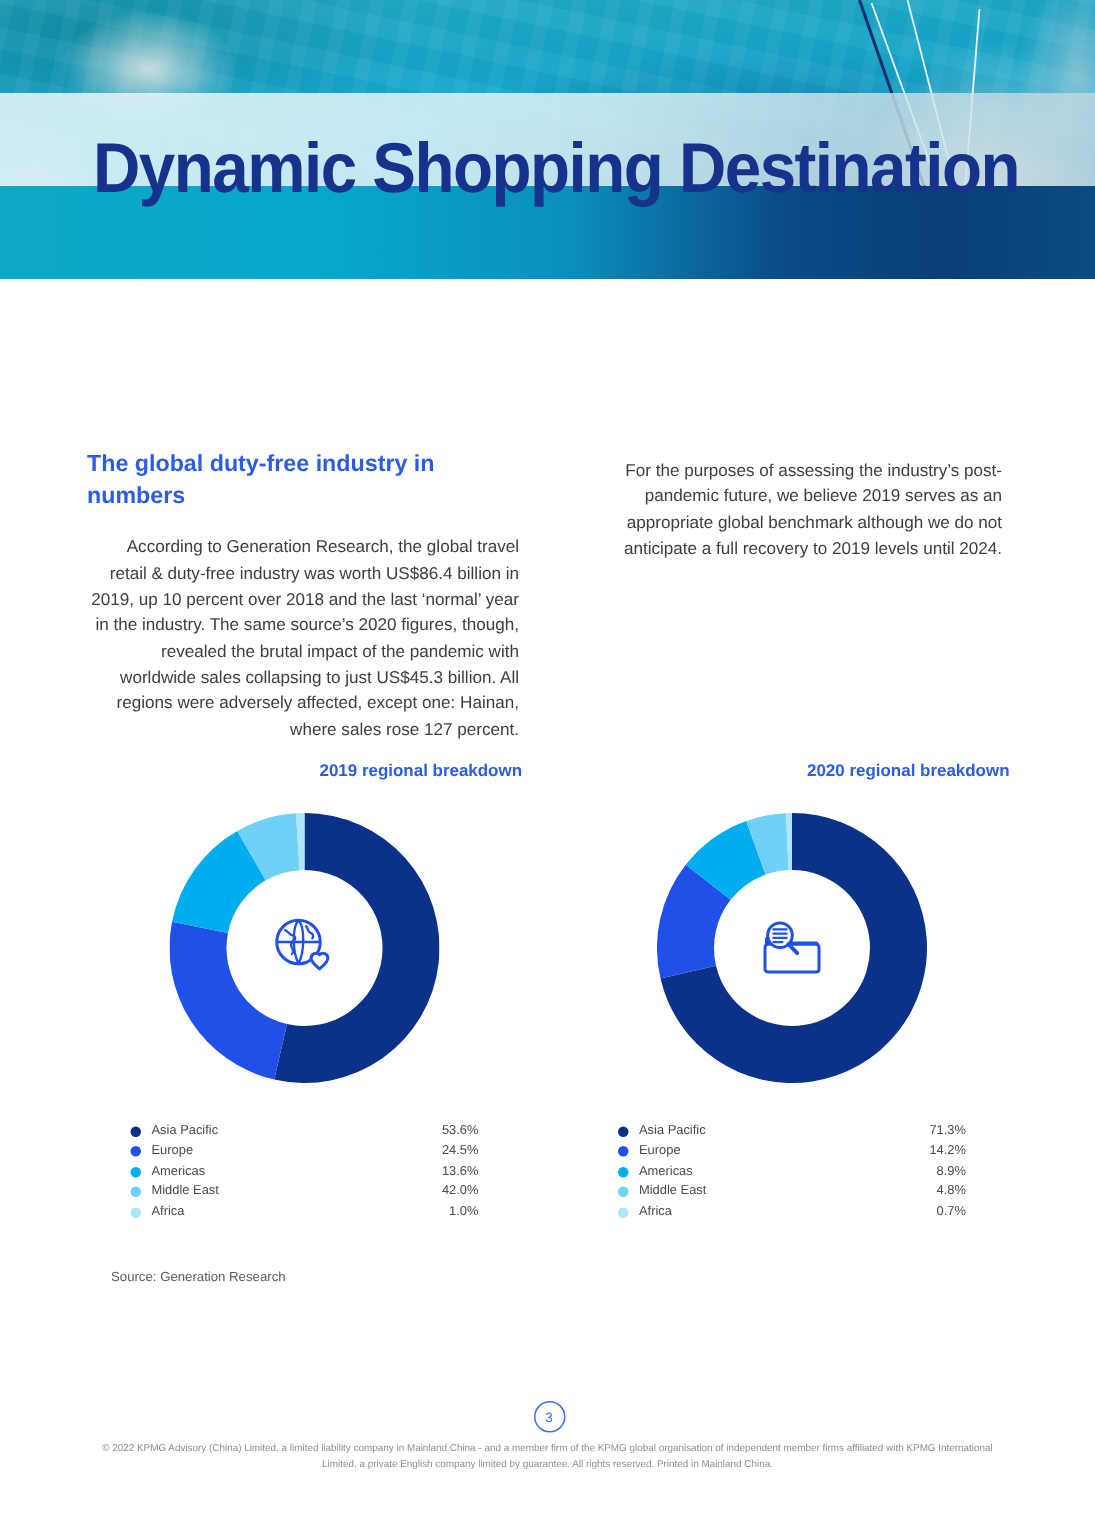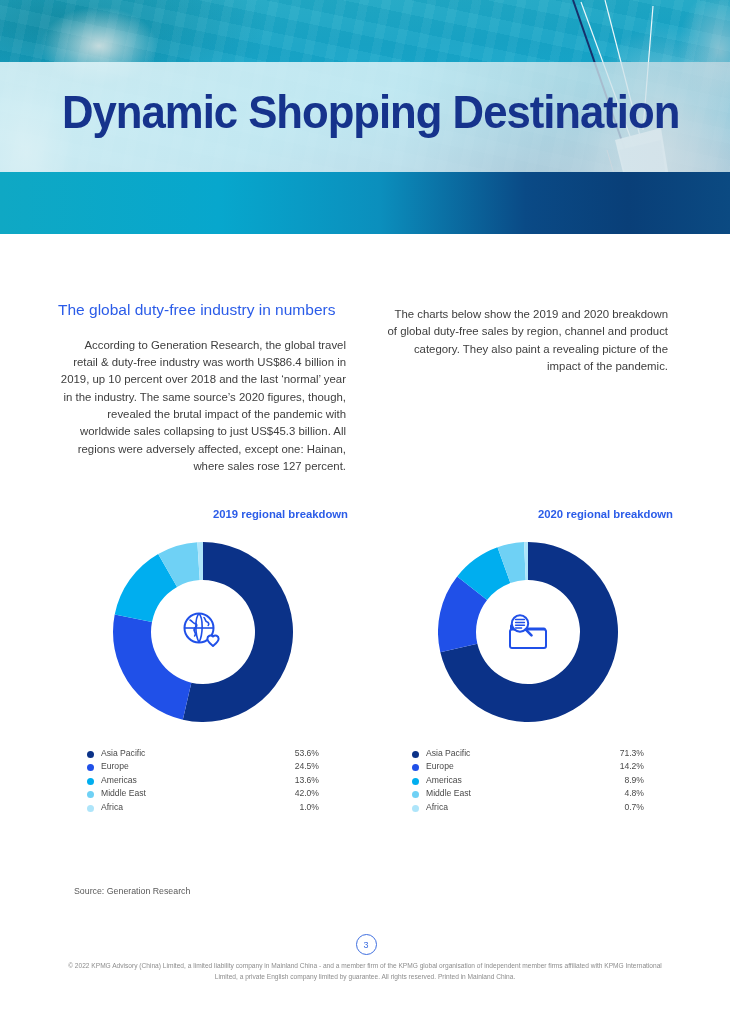--- a/index.html
+++ b/index.html
@@ -13,21 +13,21 @@
     position: relative;
     font-family: "Liberation Sans", sans-serif;
     overflow: hidden;
   }
 
   
   .hero {
     position: absolute;
     left: 0; top: 0;
     width: 730px;
-    height: 234px;
+    height: 186px;
     overflow: hidden;
     background: #1aa6c8;
   }
   .hero-photo {
     position: absolute;
     inset: 0;
     background:
       radial-gradient(ellipse 240px 150px at 92% 78%, rgba(255,255,255,.55), rgba(255,255,255,0) 60%),
       radial-gradient(ellipse 300px 120px at 8% 10%, rgba(12,120,140,.55), rgba(12,120,140,0) 70%),
       radial-gradient(ellipse 420px 200px at 70% 95%, rgba(8,46,110,.85), rgba(8,46,110,0) 72%),
@@ -90,21 +90,21 @@
   .boat { position: absolute; right: 55px; top: 0; width: 190px; height: 255px; }
   .boat svg { position: absolute; inset: 0; }
 
   
   .col-left  { position: absolute; left: 58px;  top: 300px; width: 288px; }
   .col-right { position: absolute; left: 383px; top: 306px; width: 285px; }
 
   .section-head {
     color: #2b5ce8;
     font-size: 15.5px;
-    font-weight: normal;
+    font-weight: bold;
     line-height: 1.33;
     margin: 0 0 16px 0;
   }
   .body-p {
     color: #3d3d3d;
     font-size: 11.4px;
     line-height: 1.52;
     margin: 0 0 13px 0;
   }
   .body-p:last-child { margin-bottom: 0; text-align: right; }
@@ -162,21 +162,21 @@
   .legend-value {
     color: #4a4a4a;
     font-size: 8.6px;
     text-align: right;
     flex: 0 0 auto;
     padding-left: 23px;
   }
 
   .source-note {
     position: absolute;
-    left: 74px; top: 886px;
+    left: 74px; top: 846px;
     color: #5a5a5a;
     font-size: 8.8px;
   }
 
   
   .page-badge {
     position: absolute;
     left: 50%; top: 934px;
     width: 19px; height: 19px;
     margin-left: -9.5px;
@@ -231,21 +231,21 @@
   <div class="hero-bottomstrip"></div>
   <div class="hero-title">Dynamic Shopping Destination</div>
 </div>
 
 <div class="col-left">
   <h2 class="section-head">The global duty-free industry in numbers</h2>
   <p class="body-p">According to Generation Research, the global travel retail &amp; duty-free industry was worth US$86.4 billion in 2019, up 10 percent over 2018 and the last ‘normal’ year in the industry. The same source’s 2020 figures, though, revealed the brutal impact of the pandemic with worldwide sales collapsing to just US$45.3 billion. All regions were adversely affected, except one: Hainan, where sales rose 127 percent.</p>
 </div>
 
 <div class="col-right">
-  <p class="body-p">The charts below show the 2019 and 2020 breakdown of global duty-free sales by region, channel and product category. They also paint a revealing picture of the impact of the pandemic.</p>
+  <p class="body-p">For the purposes of assessing the industry’s post-pandemic future, we believe 2019 serves as an appropriate global benchmark although we do not anticipate a full recovery to 2019 levels until 2024.</p>
 </div>
 
 <div class="chart-block-left">
   <div class="chart-title">2019 regional breakdown</div>
   <div class="donut-wrap">
     <svg viewBox="0 0 180 180" width="180" height="180">
       <g id="donut-slices-0">
           <path d="M90 0 A90 90 0 1 1 69.8156315145556 177.70741855079194 L78.33792043063212 140.675397384902 A52 52 0 1 0 90 38 Z" fill="#0B3288"></path>
           <path d="M69.8156315145556 177.70741855079194 A90 90 0 0 1 1.701853430099959 72.58054787542248 L38.98329309294664 79.9354276613552 A52 52 0 0 0 78.33792043063212 140.675397384902 Z" fill="#2050E8"></path>
           <path d="M1.701853430099959 72.58054787542248 A90 90 0 0 1 45.16334051944592 11.963636895195833 L64.09437452234653 44.91232353944648 A52 52 0 0 0 38.98329309294664 79.9354276613552 Z" fill="#00AEEF"></path>

